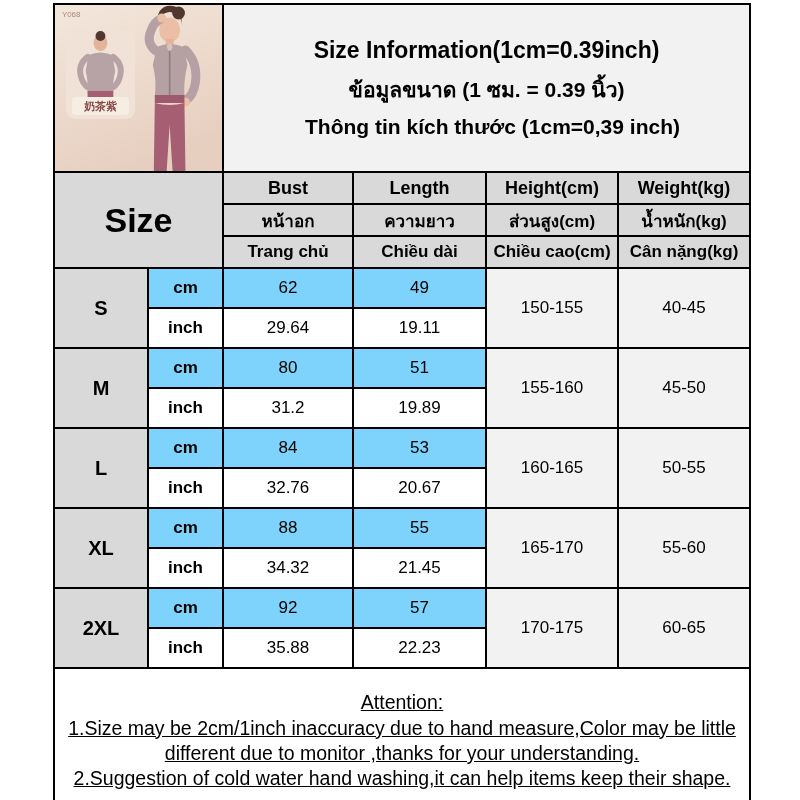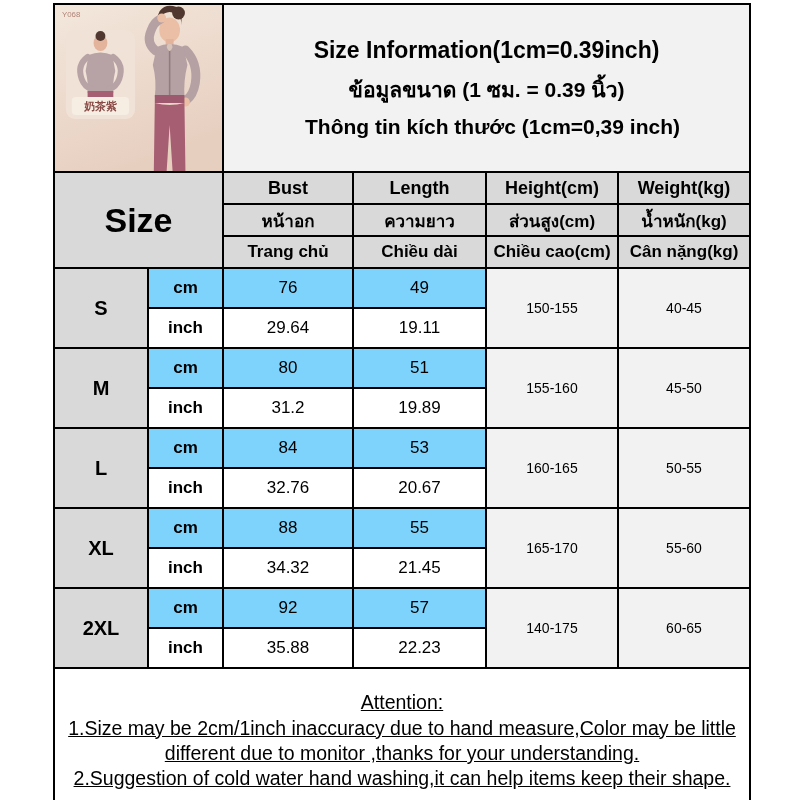--- a/index.html
+++ b/index.html
@@ -27,21 +27,21 @@
   
   td.size-span { background:#d9d9d9; font-size:34px; font-weight:bold; }
   td.hdr { background:#d9d9d9; font-weight:bold; font-size:18px; height:30px; }
   td.hdr-th, td.hdr-vi { font-size:17px;margin-left:20px; }
   
   td.size-col { background:#d9d9d9; font-weight:bold; font-size:20px; }
   td.unit-cell { font-weight:bold; font-size:17px; }
   tr.row-cm td.shade { background:#7dd3fc; }
   tr.row-inch td.plain { background:#ffffff; }
   td.val { font-size:17px; font-weight:normal; }
-  td.range { background:#f2f2f2; font-size:14px; font-weight:normal;margin-top:44px; }
+  td.range { background:#f2f2f2; font-size:17px; font-weight:normal;margin-top:44px; }
   tr.row-cm td, tr.row-inch td { height:38px; }
   
   td.attention-cell {
     text-align:left; vertical-align:top; background:#ffffff;
     padding:3px 6px 0 5px; height:144px;
   }
   .attention-text { font-size:19.5px; line-height:1.3;text-decoration:underline; }
 </style>
 </head>
 <body>
@@ -128,21 +128,21 @@
     <tr>
       <td class="hdr hdr-vi">Trang chủ</td>
       <td class="hdr hdr-vi">Chiều dài</td>
       <td class="hdr hdr-vi">Chiều cao(cm)</td>
       <td class="hdr hdr-vi">Cân nặng(kg)</td>
     </tr>
 
     <tr class="row-cm">
       <td class="size-col" rowspan="2">S</td>
       <td class="unit-cell shade">cm</td>
-      <td class="val shade">76</td>
+      <td class="val shade">62</td>
       <td class="val shade">49</td>
       <td class="range" rowspan="2">150-155</td>
       <td class="range" rowspan="2">40-45</td>
     </tr>
     <tr class="row-inch">
       <td class="unit-cell plain">inch</td>
       <td class="val plain">29.64</td>
       <td class="val plain">19.11</td>
     </tr>
 
@@ -186,21 +186,21 @@
       <td class="unit-cell plain">inch</td>
       <td class="val plain">34.32</td>
       <td class="val plain">21.45</td>
     </tr>
 
     <tr class="row-cm">
       <td class="size-col" rowspan="2">2XL</td>
       <td class="unit-cell shade">cm</td>
       <td class="val shade">92</td>
       <td class="val shade">57</td>
-      <td class="range" rowspan="2">140-175</td>
+      <td class="range" rowspan="2">170-175</td>
       <td class="range" rowspan="2">60-65</td>
     </tr>
     <tr class="row-inch">
       <td class="unit-cell plain">inch</td>
       <td class="val plain">35.88</td>
       <td class="val plain">22.23</td>
     </tr>
 
     <tr>
       <td class="attention-cell" colspan="6">

